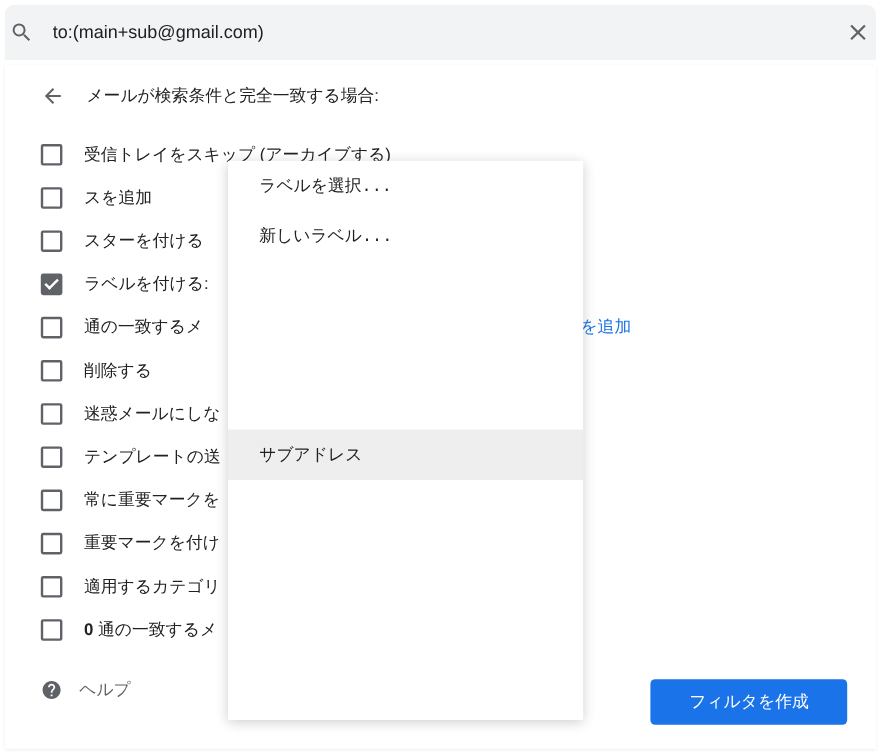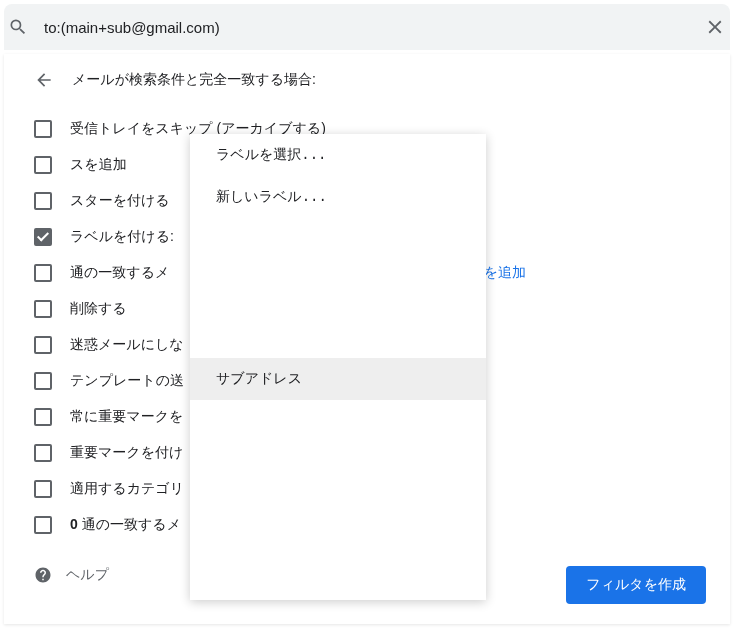--- a/index.html
+++ b/index.html
@@ -154,21 +154,21 @@
       display: flex;
       align-items: center;
     }
     .help-text {
       font-size: 14px;
     }
     .create-btn {
       background: #1a73e8;
       color: #fff;
       border: none;
-      padding: 10px 20px;
+      padding: 10px 32px;
       font-size: 14px;
       border-radius: 4px;
       cursor: pointer;
       font-weight: 500;
     }
   </style>
 </head>
 <body>
 
 <div class="search-bar">

